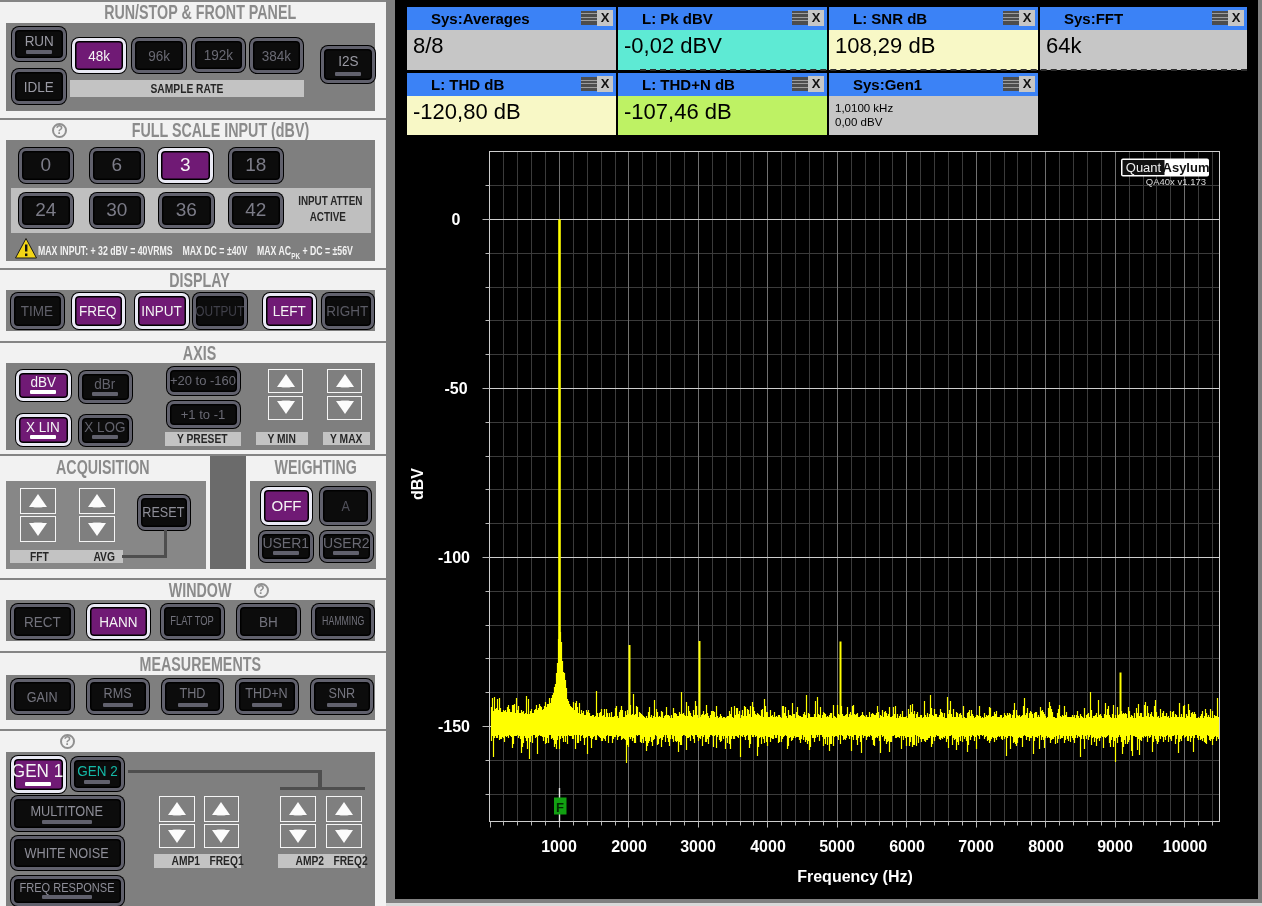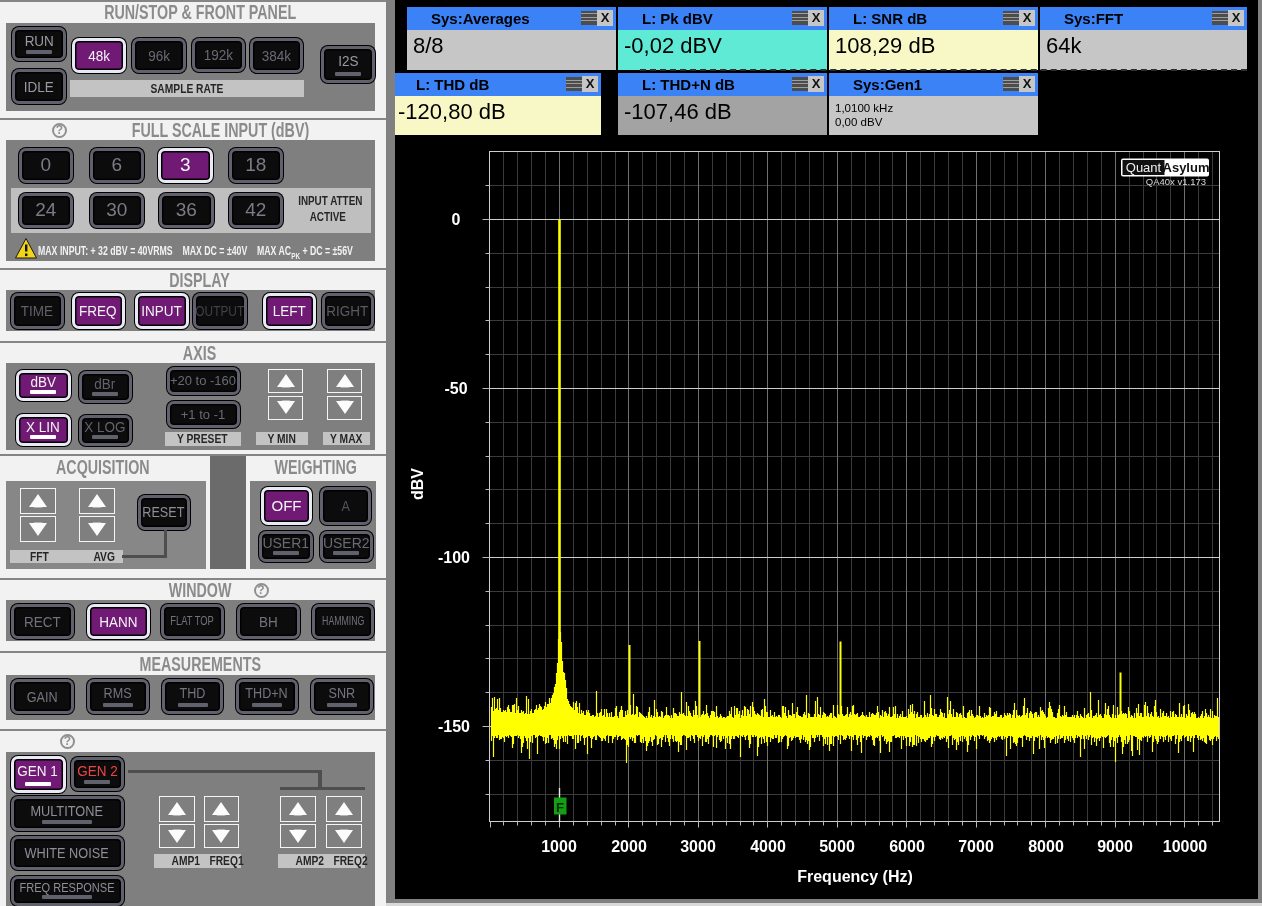--- a/index.html
+++ b/index.html
@@ -73,27 +73,27 @@
       <div class="tb" style="background:#5eead4">-0,02 dBV</div>
     </div>
 <div class="tile" style="left:829px;top:7px;width:209px;height:63px">
       <div class="th">L: SNR dB<span class="ham" style="right:19px"></span><span class="xbx" style="right:3px">X</span></div>
       <div class="tb" style="background:#f8f8c6">108,29 dB</div>
     </div>
 <div class="tile" style="left:1040px;top:7px;width:207px;height:63px">
       <div class="th">Sys:FFT<span class="ham" style="right:19px"></span><span class="xbx" style="right:3px">X</span></div>
       <div class="tb" style="background:#c6c6c6">64k</div>
     </div>
-<div class="tile" style="left:392px;top:73px;width:209px;height:62px">
+<div class="tile" style="left:407px;top:73px;width:209px;height:62px">
       <div class="th">L: THD dB<span class="ham" style="right:19px"></span><span class="xbx" style="right:3px">X</span></div>
       <div class="tb" style="background:#f8f8c6">-120,80 dB</div>
     </div>
 <div class="tile" style="left:618px;top:73px;width:209px;height:62px">
       <div class="th">L: THD+N dB<span class="ham" style="right:19px"></span><span class="xbx" style="right:3px">X</span></div>
-      <div class="tb" style="background:#a3a3a3">-107,46 dB</div>
+      <div class="tb" style="background:#bef264">-107,46 dB</div>
     </div>
 <div class="tile" style="left:829px;top:73px;width:209px;height:62px">
       <div class="th">Sys:Gen1<span class="ham" style="right:19px"></span><span class="xbx" style="right:3px">X</span></div>
       <div class="tb" style="background:#c6c6c6;font-size:11.5px;line-height:14px;padding-top:5px">1,0100 kHz<br>0,00 dBV</div>
     </div>
 <div class="abs" style="left:640px;top:69px;width:607px;height:0;border-top:2.5px dashed #2e2e2e;z-index:5"></div>
 <div class="abs" style="left:386px;top:0;width:9px;height:906px;background:#808080"></div>
 <div class="abs" style="left:1258px;top:0;width:4px;height:906px;background:#808080"></div>
 <div class="abs" style="left:395px;top:899px;width:863px;height:4px;background:#808080"></div>
 <div class="abs" style="left:0;top:903px;width:1262px;height:3px;background:#d9d9d9"></div>
@@ -348,25 +348,25 @@
         <span style="margin-bottom:7px;display:inline-block;transform:scaleX(0.9)">THD+N</span>
         <span class="ul" style="width:30px"></span>
       </div>
 <div class="btn" style="left:310.5px;top:679px;width:62px;height:35px;font-size:14px;color:#74747e">
         <span style="margin-bottom:7px;display:inline-block;transform:scaleX(0.9)">SNR</span>
         <span class="ul" style="width:30px"></span>
       </div>
 <div class="ptop" style="top:728.5px"></div>
 <div class="q" style="left:60px;top:733.5px">?</div>
 <div class="pbody" style="left:6px;top:751.5px;width:369px;height:154.5px"></div>
-<div class="btn sel" style="left:10.5px;top:755.5px;width:55px;height:37.5px;font-size:15px">
+<div class="btn sel" style="left:10.5px;top:755.5px;width:55px;height:37.5px;font-size:19px">
         <span style="margin-bottom:7px;display:inline-block;transform:scaleX(0.9)">GEN 1</span>
         <span class="ul" style="width:26px"></span>
       </div>
-<div class="btn" style="left:70.5px;top:756.5px;width:53.5px;height:34.5px;font-size:15px;color:#ef4444">
+<div class="btn" style="left:70.5px;top:756.5px;width:53.5px;height:34.5px;font-size:15px;color:#14b8a6">
         <span style="margin-bottom:7px;display:inline-block;transform:scaleX(0.9)">GEN 2</span>
         <span class="ul" style="width:26px"></span>
       </div>
 <div class="abs" style="left:128px;top:769.5px;width:193.5px;height:3.5px;background:#4e4e4e"></div>
 <div class="abs" style="left:318px;top:769.5px;width:3.5px;height:19px;background:#4e4e4e"></div>
 <div class="abs" style="left:279.5px;top:786.5px;width:85.5px;height:3.5px;background:#4e4e4e"></div>
 <div class="btn" style="left:10.5px;top:796px;width:113px;height:35px;font-size:15px;color:#8e8e98">
         <span style="margin-bottom:7px;display:inline-block;transform:scaleX(0.85)">MULTITONE</span>
         <span class="ul" style="width:50px"></span>
       </div>

